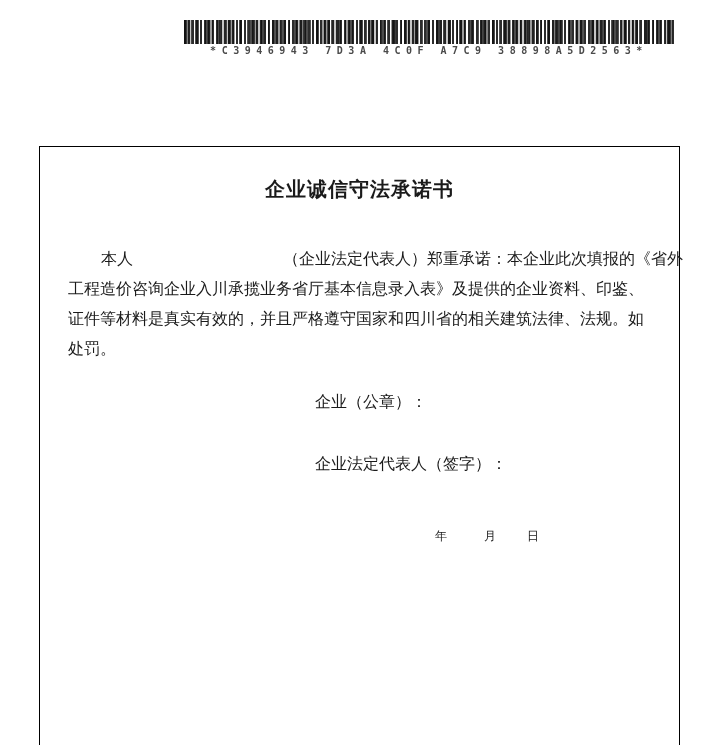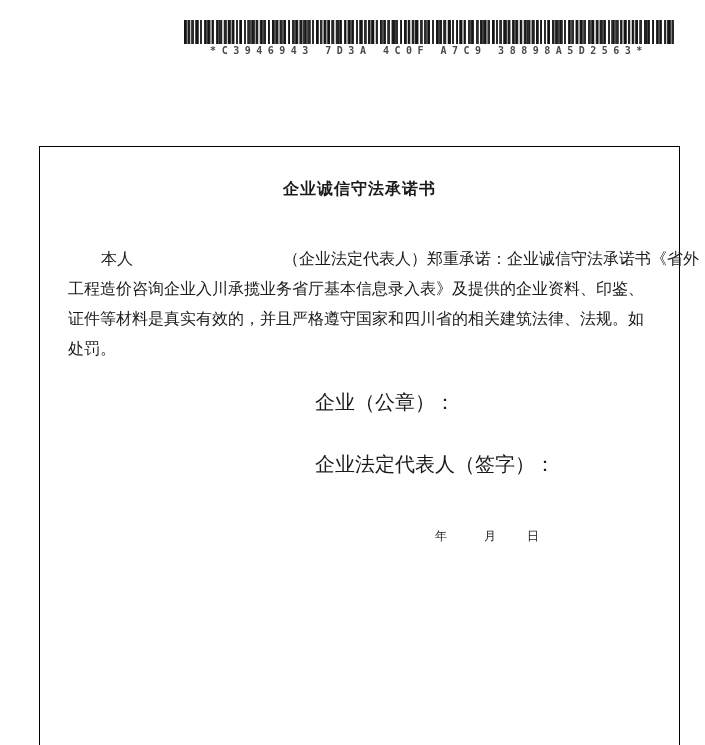--- a/index.html
+++ b/index.html
@@ -58,21 +58,21 @@
     box-sizing: border-box;
     background: #ffffff;
     padding: 0 28px;
   }
 
   .doc-title {
     margin-top: 31px;
     text-align: center;
     font-family: "Liberation Sans", "DejaVu Sans", sans-serif;
     font-weight: bold;
-    font-size: 16px;
+    font-size: 20px;
     line-height: 22px;
     letter-spacing: 1px;
   }
 
   .doc-body {
     margin-top: 44px;
     font-size: 16px;
     line-height: 30px;
     text-align: justify;
   }
@@ -83,21 +83,21 @@
     text-indent: 0;
     padding-left: 33px; 
   }
   .blank-gap {
     display: inline-block;
     width: 150px; 
     height: 1px;
   }
 
   .sig-line {
-    font-size: 20px;
+    font-size: 16px;
     line-height: 20px;
     padding-left: 247px;
     white-space: nowrap;
   }
   .sig-seal   { margin-top: 28px; }
   .sig-legal  { margin-top: 42px; }
 
   .date-line {
     margin-top: 52px;
     padding-left: 367px;
@@ -116,21 +116,21 @@
   <div class="barcode-bars"></div>
   <div class="barcode-value">*C3946943 7D3A 4C0F A7C9 38898A5D2563*</div>
 </div>
 
 <div class="doc-box">
 
   <div class="doc-title">企业诚信守法承诺书</div>
 
   <div class="doc-body">
     <div class="line line-first">
-      <span>本人</span><span class="blank-gap"></span><span>（企业法定代表人）郑重承诺：企业诚信守法承诺书《省外</span>
+      <span>本人</span><span class="blank-gap"></span><span>（企业法定代表人）郑重承诺：本企业此次填报的《省外</span>
     </div>
     <div class="line">工程造价咨询企业入川承揽业务省厅基本信息录入表》及提供的企业资料、印鉴、</div>
     <div class="line">证件等材料是真实有效的，并且严格遵守国家和四川省的相关建筑法律、法规。如</div>
     <div class="line">处罚。</div>
   </div>
 
   <div class="sig-line sig-seal">企业（公章）：</div>
 
   <div class="sig-line sig-legal">企业法定代表人（签字）：</div>
 

